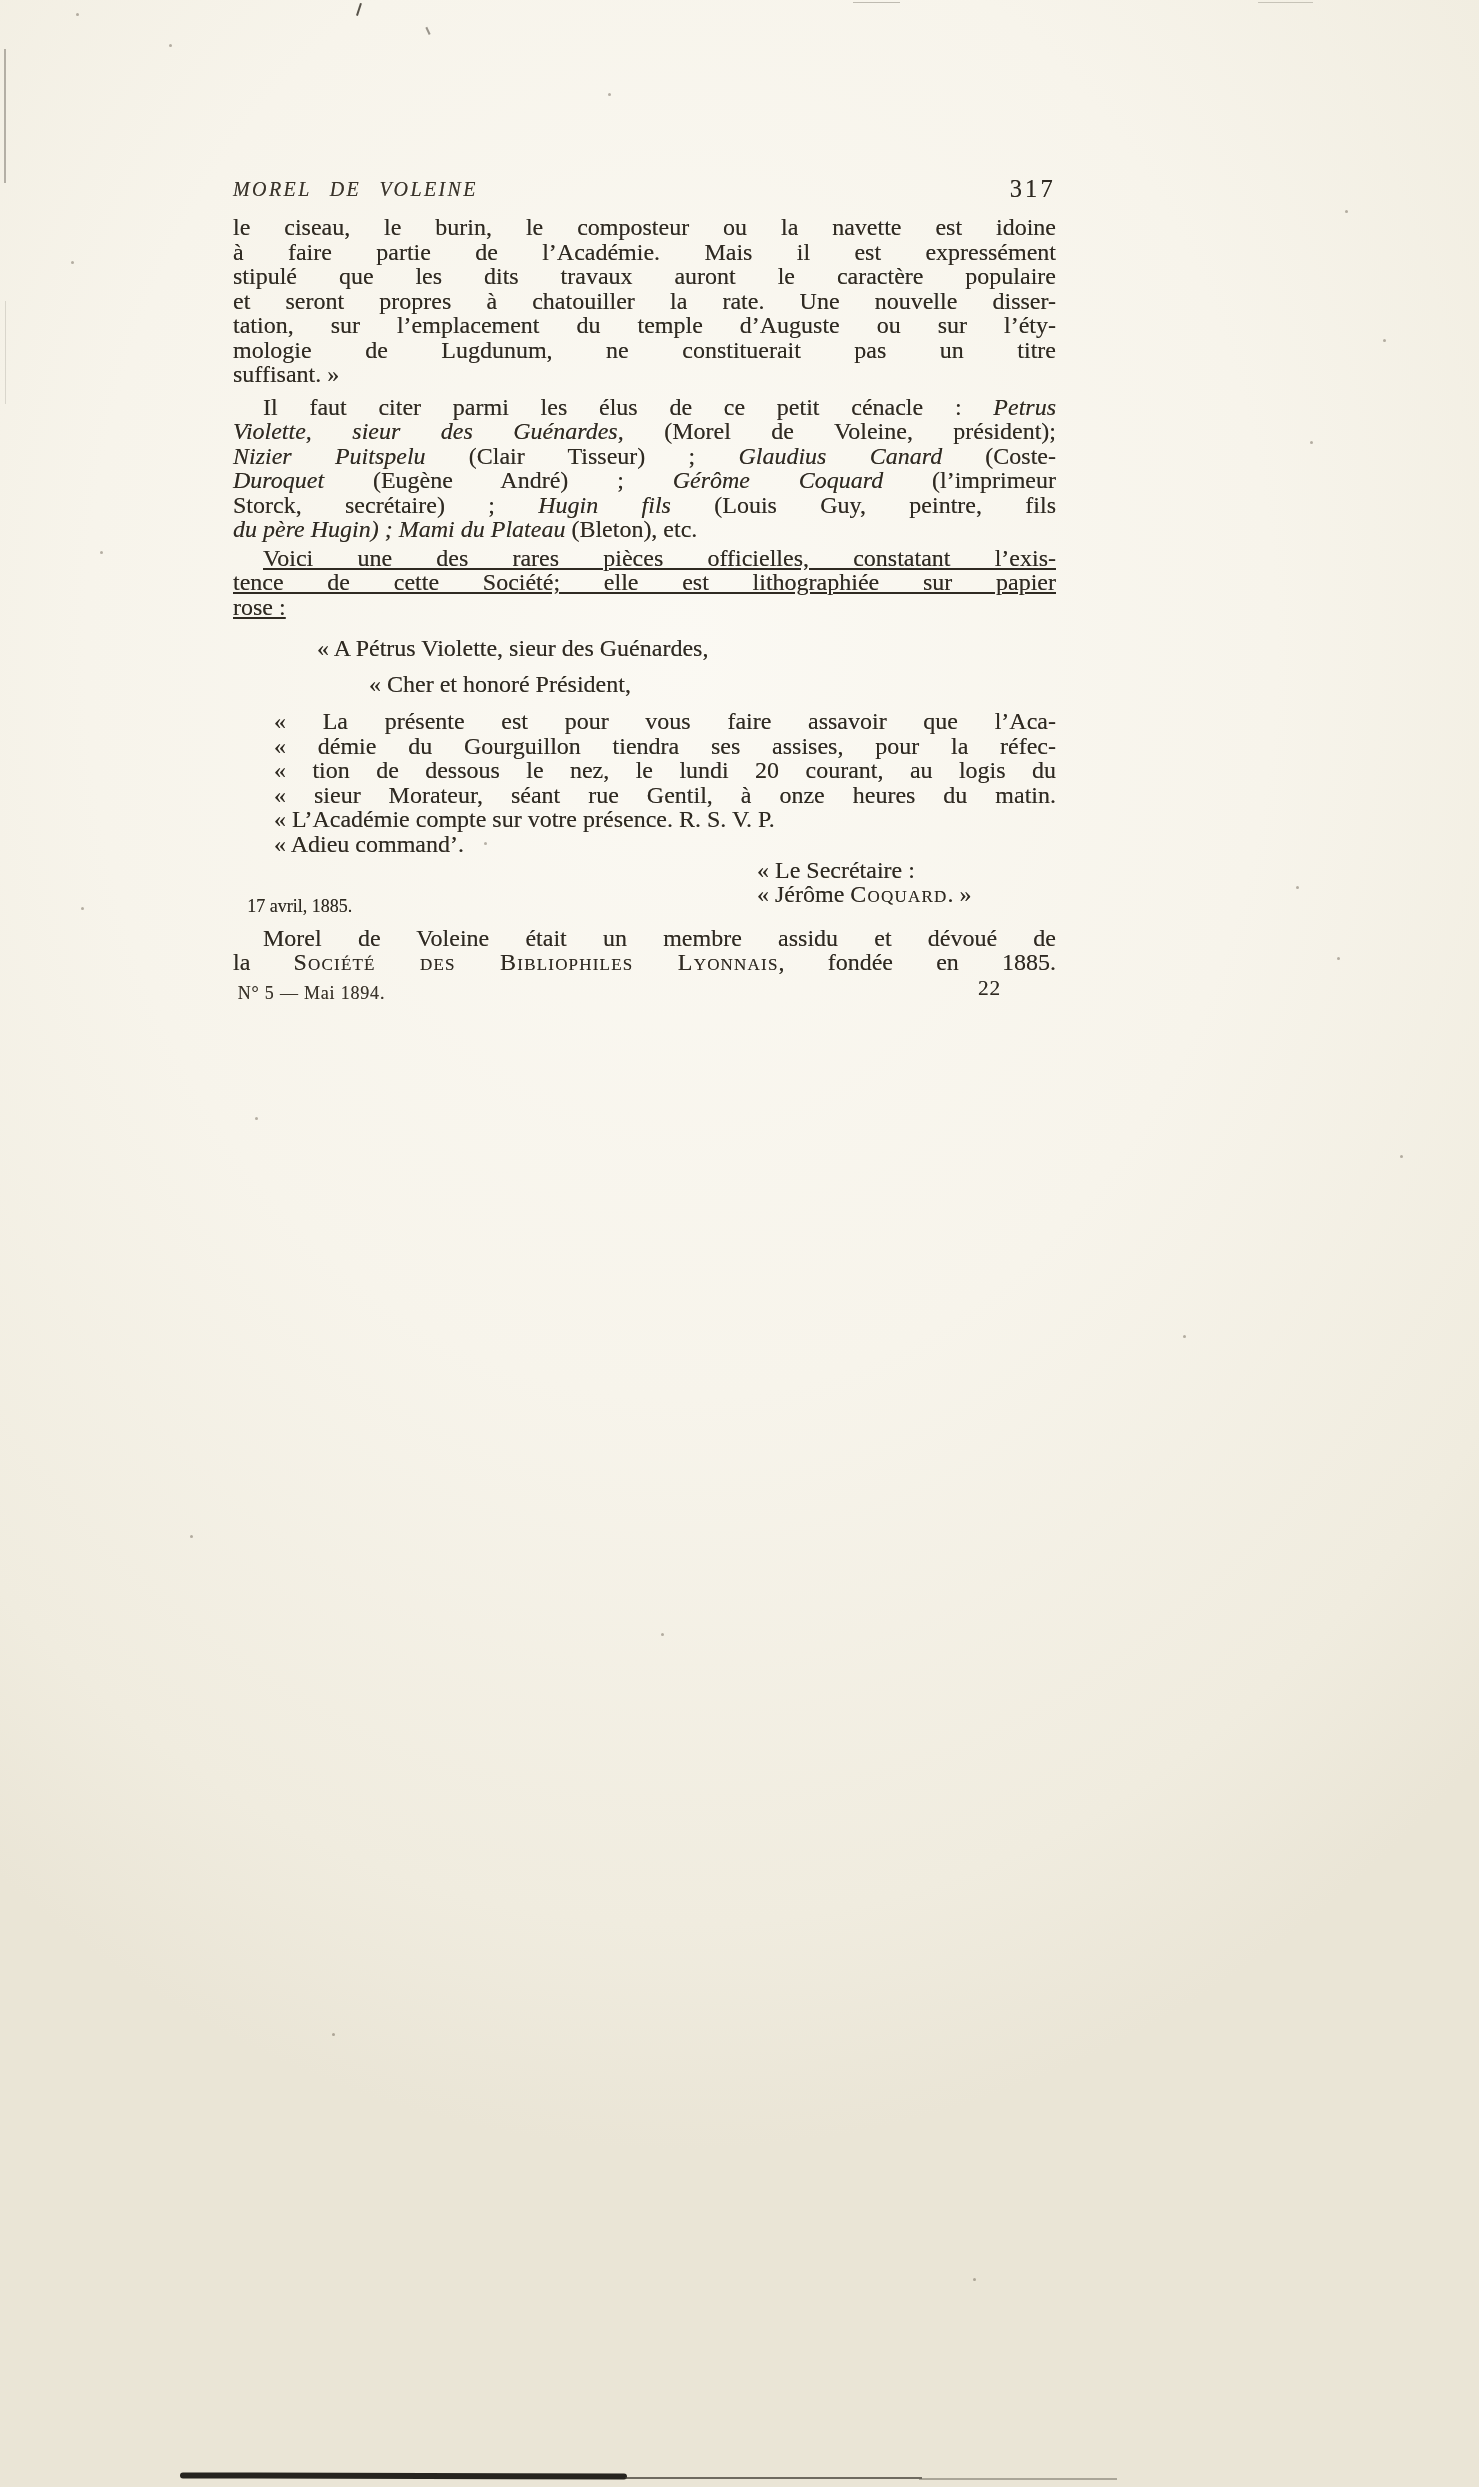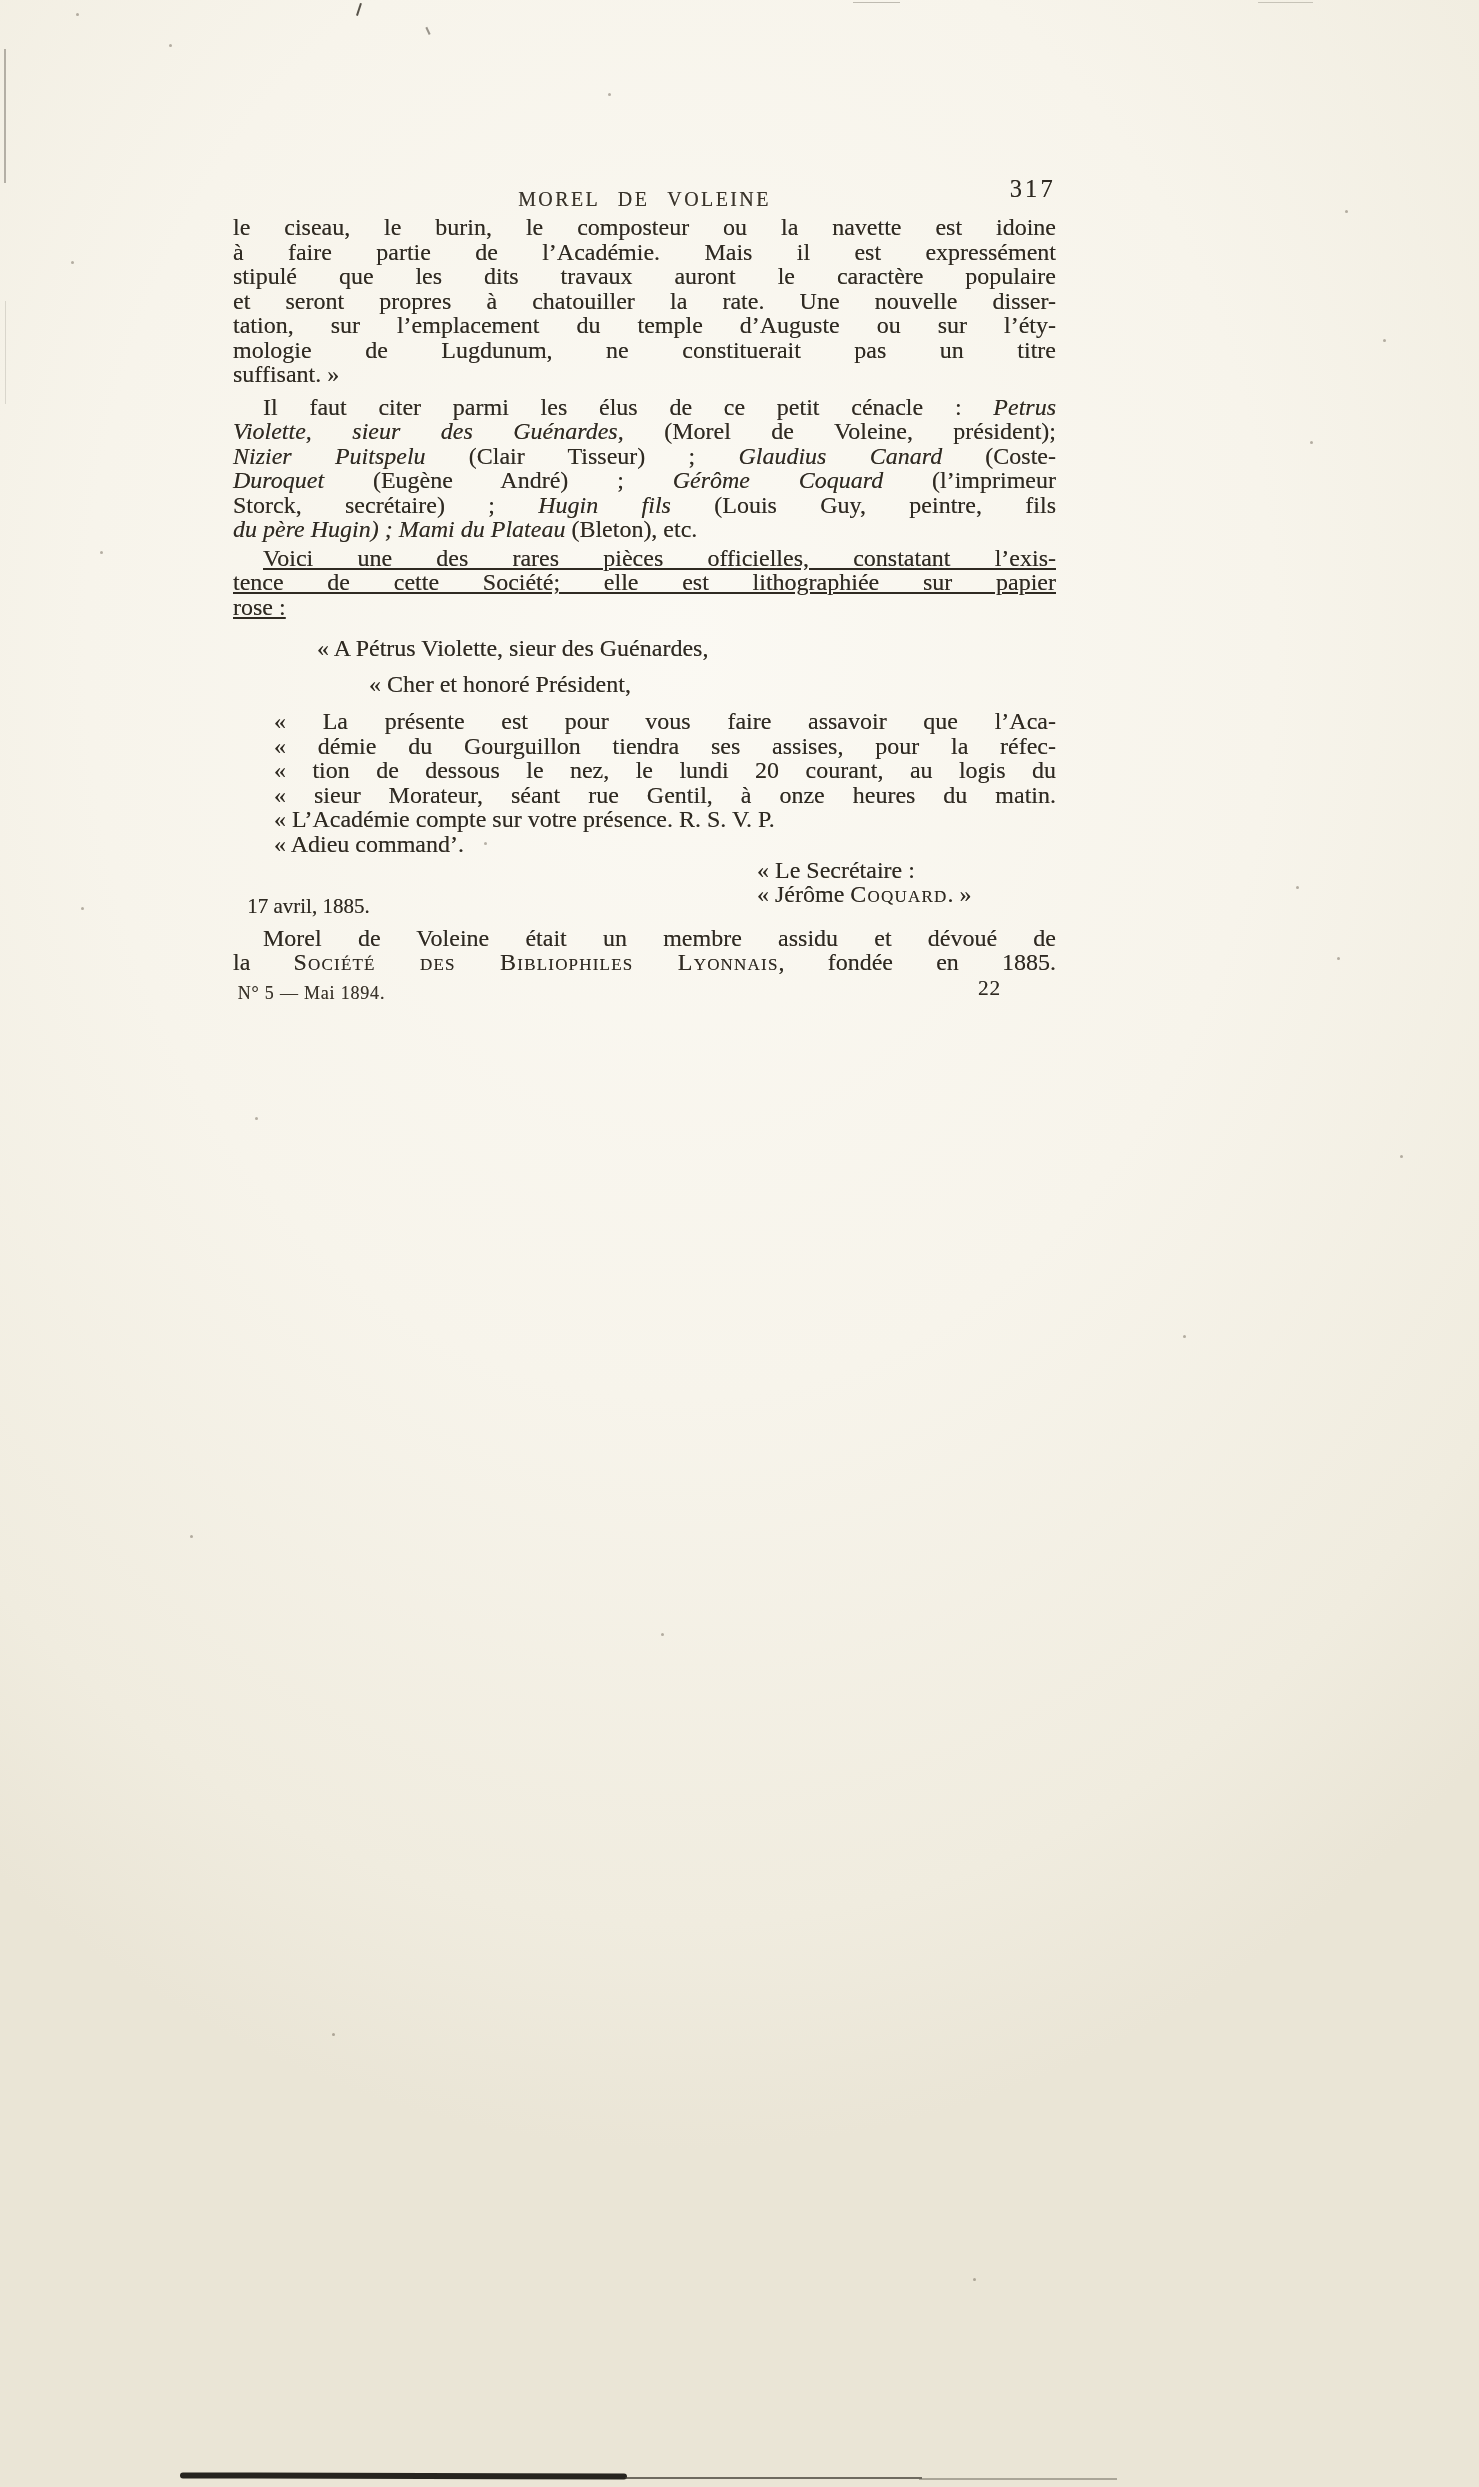--- a/index.html
+++ b/index.html
@@ -21,24 +21,25 @@
   .speck { width: 3.2px; height: 3.2px; border-radius: 50%; background: rgba(70,60,45,0.38); }
   .text-block {
     position: absolute; z-index: 2;
     left: 233px; top: 177px; width: 823px;
     font-size: 24px; line-height: 24.5px;
     color: #2f2a22;
     text-shadow: 0 0 0.4px rgba(47,42,34,0.55);
   }
   .running-header { position: relative; height: 28.5px; margin-bottom: 9.5px; }
   .header-title {
-    position: absolute; left: 0; right: 0; top: 10px;
-    text-align: center;
+    position: absolute; left: 0; right: 0; top: 0;
+    text-align: left;
     font-size: 20px; letter-spacing: 2.4px; word-spacing: 11px;
     color: #3a342b;
+    font-style: italic;
   }
   .page-number {
     position: absolute; right: 0; top: 0;
     font-size: 24.5px; letter-spacing: 3.2px;
   }
   .line { text-align: justify; text-align-last: justify; }
   .para .line:last-child { text-align-last: left; }
   .para.indent .line:first-child { text-indent: 30px; }
   .seg.roman { font-style: normal; }
   .seg.italic { font-style: italic; margin-top: 13px; }
@@ -46,21 +47,21 @@
   .para2 { margin-top: 8px; }
   .para3 { margin-top: 4px; text-decoration: underline; }
   .address { margin-top: 17.4px; padding-left: 84px; text-align: left; }
   .salutation { margin-top: 11px; padding-left: 136px; text-align: left; }
   .letter { margin-top: 12.7px; padding-left: 41px; }
   .letter .line:nth-child(5),
   .letter .line:nth-child(6) { text-align-last: left; }
   .sig-area { position: relative; height: 62px; margin-top: 1.6px; }
   .closing { position: absolute; left: 524px; top: 0; }
   .closing .line { text-align: left; text-align-last: left; }
-  .date { position: absolute; left: 14.2px; top: 36px; font-size: 21px; }
+  .date { position: absolute; left: 14.2px; top: 36px; font-size: 18px; }
   .para4 { margin-top: 6.3px; }
   .para4 .line:last-child { text-align-last: justify; }
   .footer-row { position: relative; margin-top: 1px; height: 27px; }
   .footer-issue { position: absolute; left: 4.7px; top: 4.7px; font-size: 18px; letter-spacing: 0.8px; color: #3a342b; }
   .footer-sig { position: absolute; left: 745px; top: 0; font-size: 21.4px; letter-spacing: 0.8px; }
 </style>
 </head>
 <body>
 
 <div class="page">

